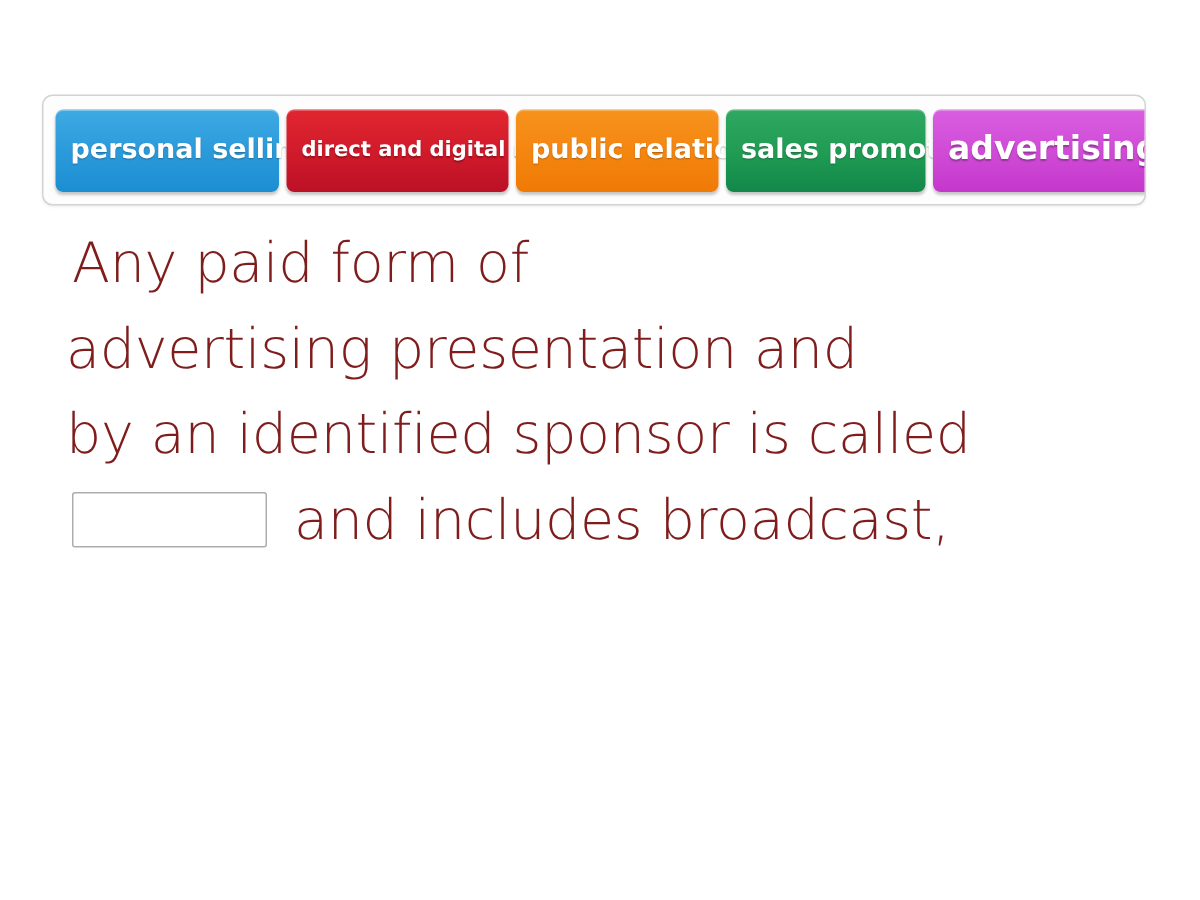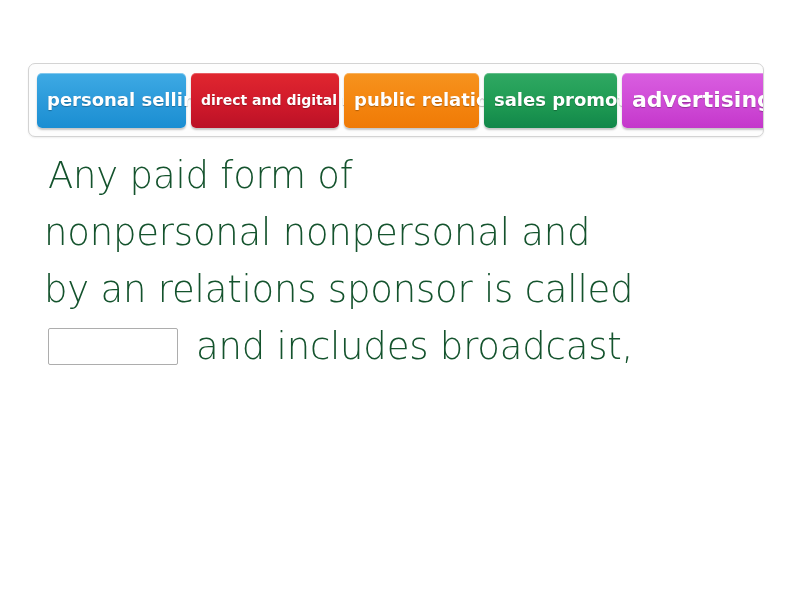--- a/index.html
+++ b/index.html
@@ -110,21 +110,21 @@
   
   .question-body {
     position: absolute;
     left: 44px;
     top: 147px;
     width: 730px;
     font-family: "DejaVu Sans", sans-serif;
     font-weight: 300;
     font-size: 37px;
     line-height: 57px;
-    color: #14532d;
+    color: #7f1d1d;
     letter-spacing: -0.2px;
   }
   .q-line {
     white-space: nowrap;
   }
   .q-line.first {
     padding-left: 4px;
   }
   .q-line.blank-line {
     display: flex;
@@ -176,24 +176,24 @@
         <span class="tile-label">advertising</span>
       </div>
 
     </div>
   </div>
 
   <div class="question-body">
 
     <div class="q-line first">Any paid form of</div>
 
-    <div class="q-line">nonpersonal nonpersonal and</div>
-
-
-    <div class="q-line">by an relations sponsor is called</div>
+    <div class="q-line">advertising presentation and</div>
+
+
+    <div class="q-line">by an identified sponsor is called</div>
 
     <div class="q-line blank-line">
       <span class="drop-blank"></span>
       <span class="blank-text">and includes broadcast,</span>
     </div>
 
 
   </div>
 
 </div>

